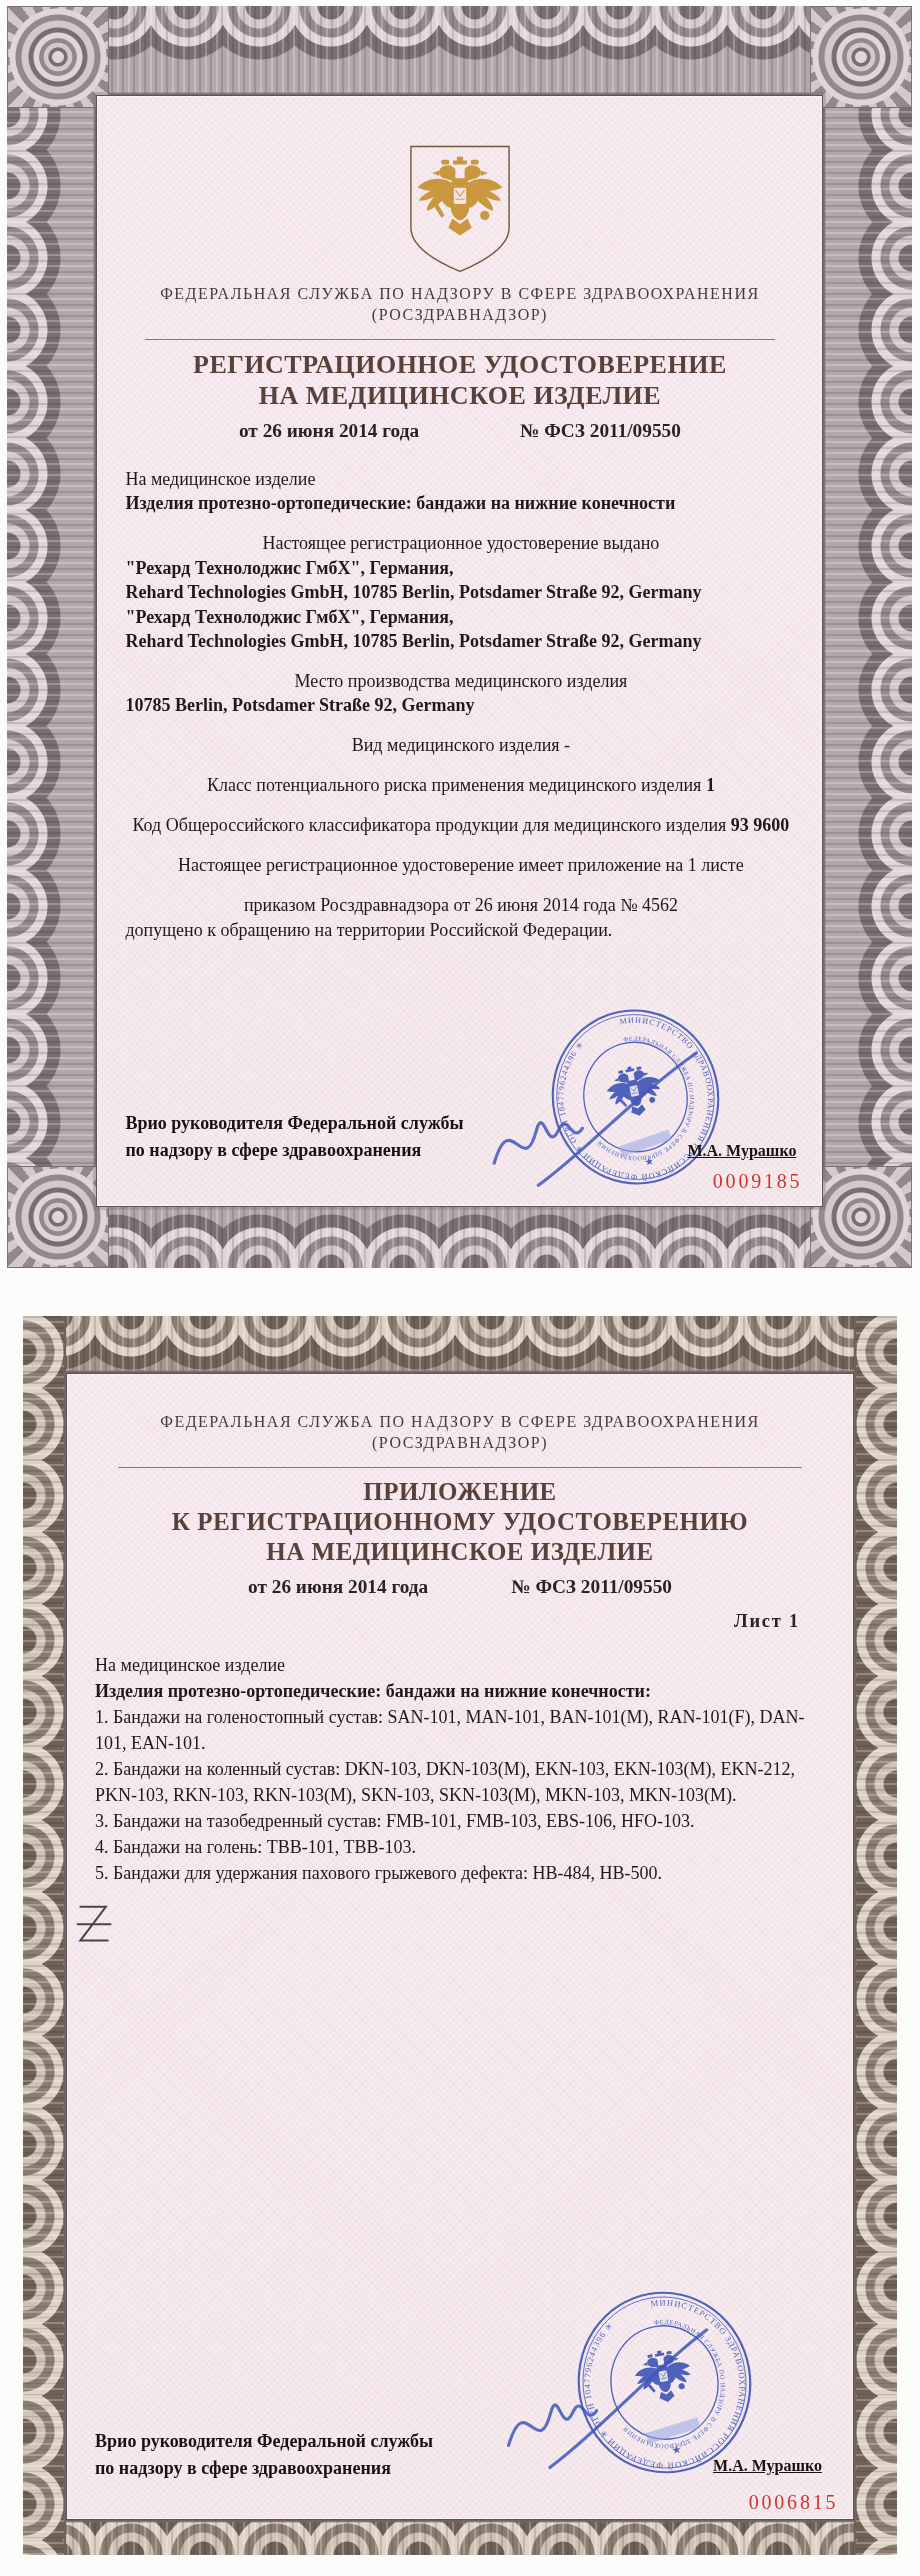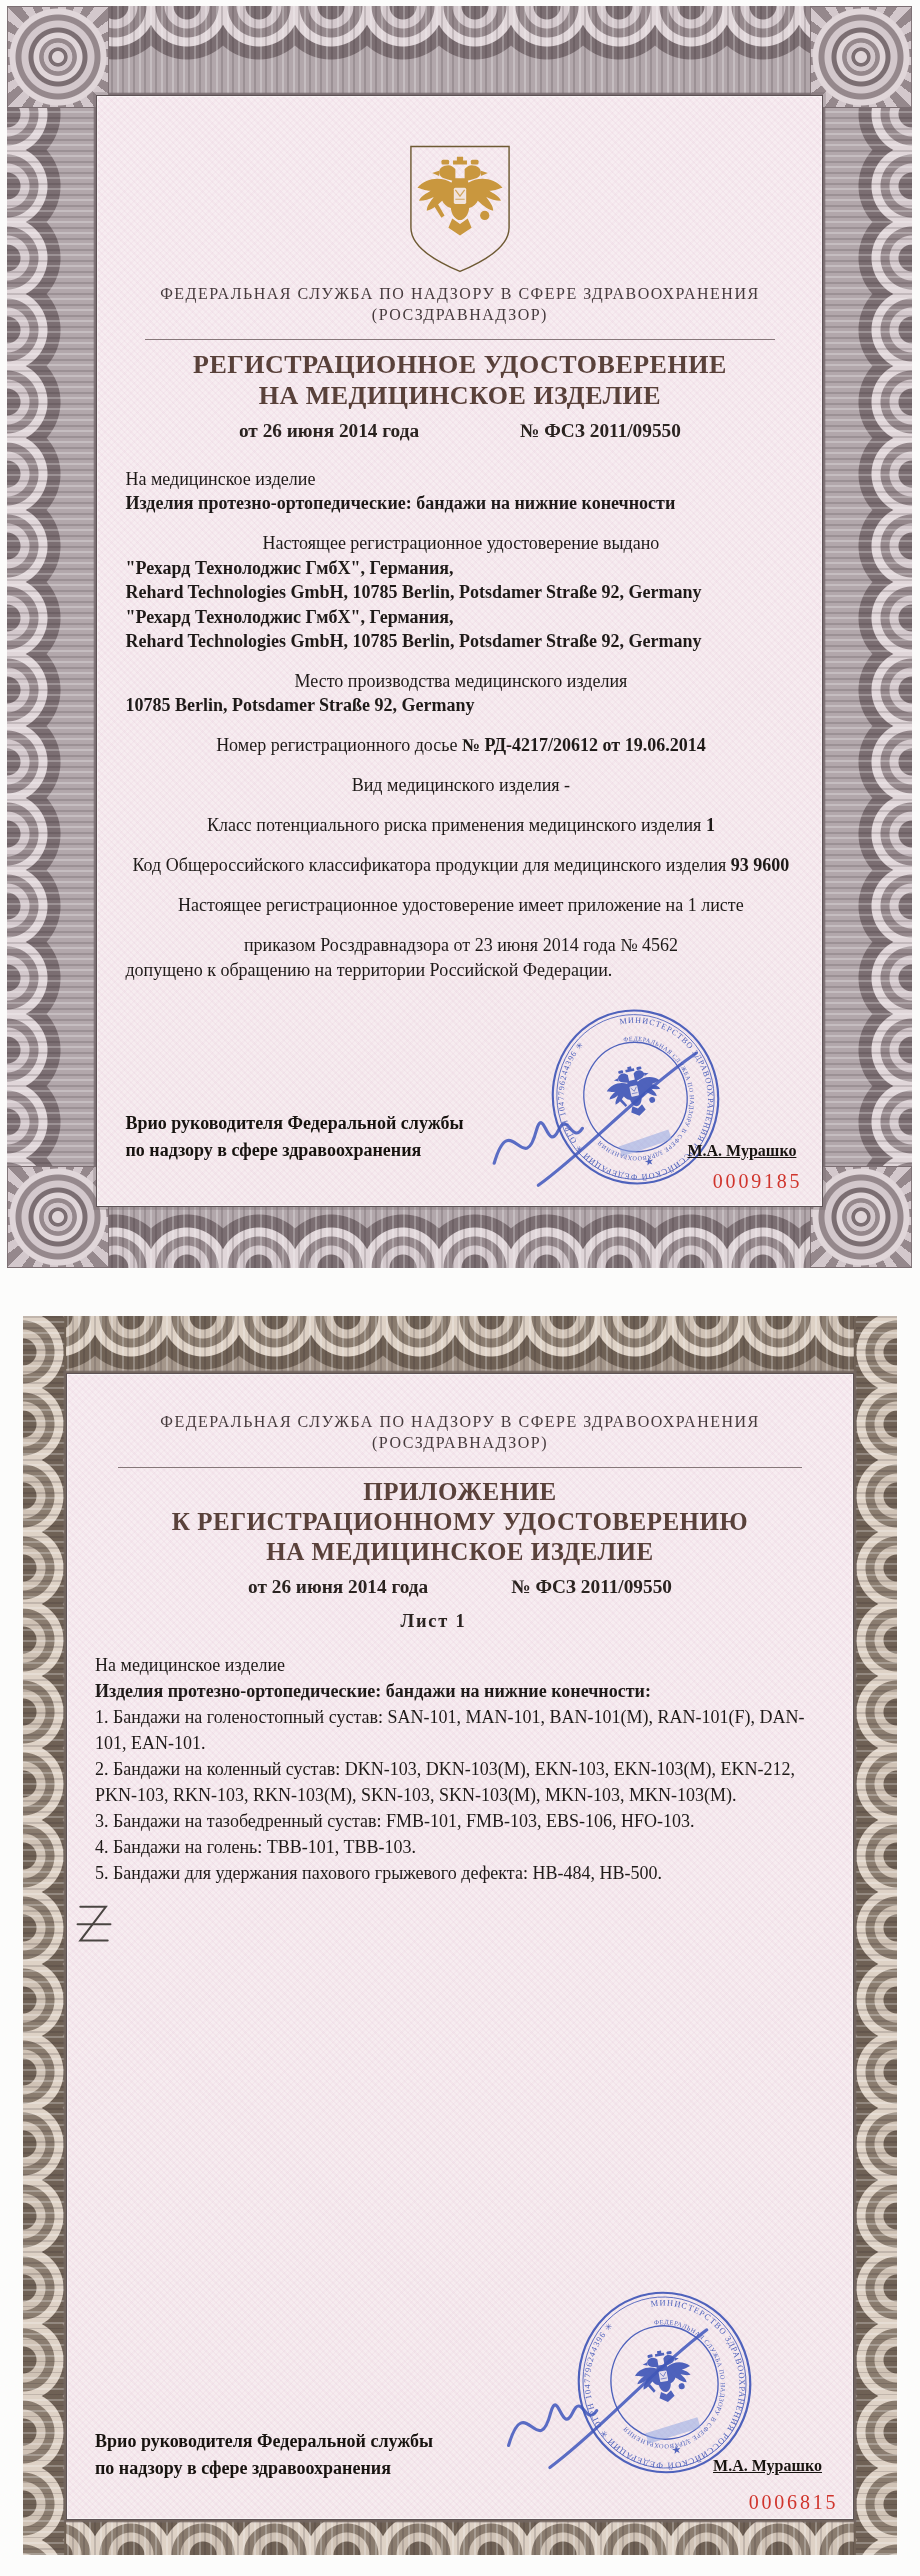--- a/index.html
+++ b/index.html
@@ -64,21 +64,21 @@
       repeating-linear-gradient(-45deg, rgba(216,168,196,.08) 0 1.8px, transparent 1.8px 4.6px),
       linear-gradient(#f7edf1,#f6ecef);
     border:0.9px solid #5e5356;box-shadow:0 0 0 2.8px rgba(120,108,112,.35), inset 0 0 0 0.9px rgba(255,255,255,.5);}
   
   .emblem{display:block;margin:46px auto 7.4px;}
   .agency{text-align:center;font-size:16px;letter-spacing:1.5px;color:#453a3c;line-height:1.32;}
   .divider{margin:14px auto 9.2px;width:87%;border:0;border-top:0.9px solid #867779;}
   .cert-title{text-align:center;font-weight:bold;color:#59413a;font-size:26px;line-height:1.2;letter-spacing:0.5px;}
   .cert-title.small{font-size:25px;}
   .date-row{display:flex;justify-content:center;gap:101px;font-weight:bold;font-size:19.3px;color:#2a2320;margin-top:8.3px;}
-  .sheet{margin:13px 53px 0 0;text-align:center;font-weight:bold;font-size:18.4px;color:#2a2320;letter-spacing:1.8px;}
+  .sheet{margin:13px 53px 0 0;text-align:right;font-weight:bold;font-size:18.4px;color:#2a2320;letter-spacing:1.8px;}
   .body-lines{margin:25px 26px 0 28px;font-size:18px;line-height:24.4px;}
   .line.gap{margin-top:15.6px;text-align:center;}
   .line.bold{font-weight:bold;}
   .line b{font-weight:bold;}
   .signoff{position:absolute;left:28px;bottom:42px;font-weight:bold;font-size:18px;line-height:1.5;color:#17130f;}
   .sign-name{position:absolute;right:26px;bottom:46px;font-weight:bold;font-size:16px;color:#17130f;text-decoration:underline;}
   .serial{position:absolute;color:#d0342c;font-family:Liberation Serif, serif;
     font-size:20px;letter-spacing:2.8px;}
   .stamp-wrap{position:absolute;opacity:.92;}
   .sig-wrap{position:absolute;}
@@ -154,31 +154,30 @@
 
 
         <div class="line bold"><span>"Рехард Технолоджис ГмбХ", Германия,</span><b></b></div>
 
         <div class="line bold"><span>Rehard Technologies GmbH, 10785 Berlin, Potsdamer Straße 92, Germany</span><b></b></div>
 
         <div class="line gap"><span>Место производства медицинского изделия</span><b></b></div>
 
         <div class="line bold"><span>10785 Berlin, Potsdamer Straße 92, Germany</span><b></b></div>
 
-        <div class="line gap"><span>Номер регистрационного досье </span><b>№ РД-4217/20612 от 19.06.2014</b></div>
 
         <div class="line gap"><span>Вид медицинского изделия -</span><b></b></div>
 
         <div class="line gap"><span>Класс потенциального риска применения медицинского изделия </span><b>1</b></div>
 
         <div class="line gap"><span>Код Общероссийского классификатора продукции для медицинского изделия </span><b>93 9600</b></div>
 
         <div class="line gap"><span>Настоящее регистрационное удостоверение имеет приложение на 1 листе</span><b></b></div>
 
-        <div class="line gap"><span>приказом Росздравнадзора от 23 июня 2014 года № 4562</span><b></b></div>
+        <div class="line gap"><span>приказом Росздравнадзора от 26 июня 2014 года № 4562</span><b></b></div>
 
         <div class="line"><span>допущено к обращению на территории Российской Федерации.</span><b></b></div>
       </div>
 
     <div class="signoff">
       <div>Врио руководителя Федеральной службы</div>
       <div>по надзору в сфере здравоохранения</div>
     </div>
 
     <svg class="sig-wrap" style="left:386px;bottom:16.6px;width:230px;height:147px;" viewBox="0 0 250 160">

